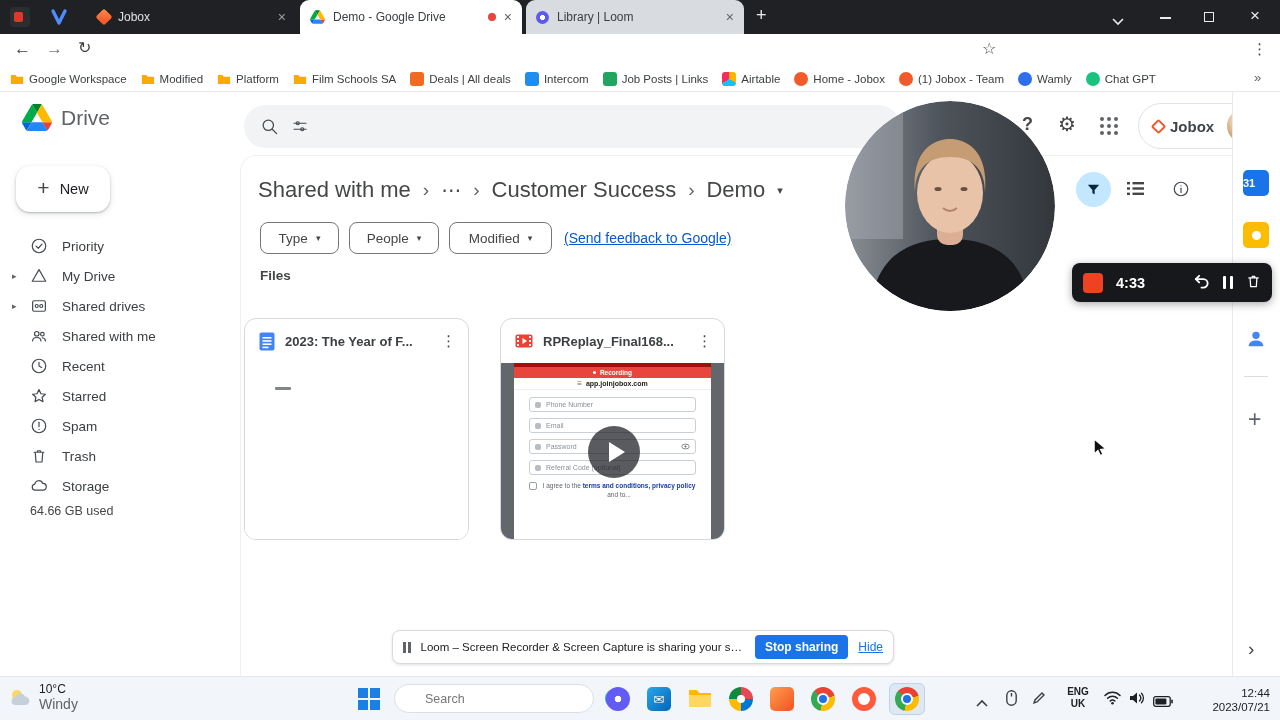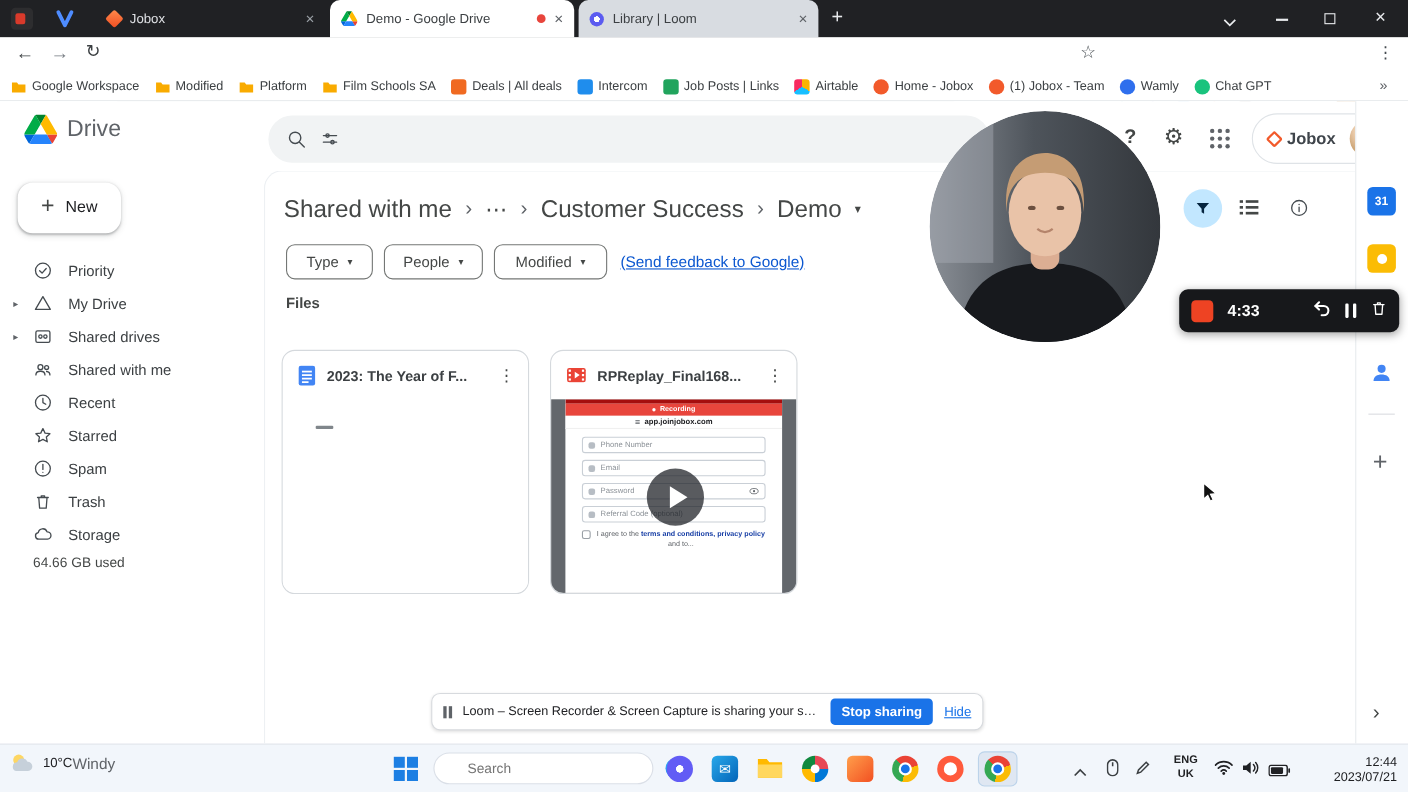--- a/index.html
+++ b/index.html
@@ -383,21 +383,21 @@
       <span class="dn">▾</span>
     </div>
     <div class="chip" style="left:449px;top:130px;width:103px">
       <span>Modified</span>
       <span class="dn">▾</span>
     </div>
     <div class="abs" style="left:564px;top:138px;font-size:14px;color:#0b57d0;text-decoration:underline">(Send feedback to Google)</div>
 
     <div class="abs" style="left:260px;top:176px;font-size:13.5px;font-weight:bold;color:#444746">Files</div>
 
-    <div class="card" style="left:256px;top:226px">
+    <div class="card" style="left:244px;top:226px">
       <div class="card-head">
         <svg width="16" height="19" viewBox="0 0 16 19">
             <rect x="0.5" y="0.5" width="15" height="18" rx="2" fill="#4285f4"></rect>
             <rect x="3.5" y="5" width="9" height="1.6" fill="#fff"></rect>
             <rect x="3.5" y="8.2" width="9" height="1.6" fill="#fff"></rect>
             <rect x="3.5" y="11.4" width="9" height="1.6" fill="#fff"></rect>
             <rect x="3.5" y="14.6" width="6" height="1.6" fill="#fff"></rect>
           </svg>
         <span class="card-title ell">2023: The Year of F...</span>
         <span style="font-size:15px;color:#444746">⋮</span>
@@ -462,21 +462,21 @@
             </div>
           </div>
         </div>
         <div class="abs flex" style="left:87px;top:63px;width:52px;height:52px;border-radius:50%;background:rgba(25,28,33,.72);justify-content:center">
           <span style="width:0;height:0;border-left:16px solid #fff;border-top:10px solid transparent;border-bottom:10px solid transparent;margin-left:5px"></span>
         </div>
       </div>
     </div>
 
     <div class="abs" style="left:1232px;top:0;width:48px;height:584px;background:#fff;border-left:1px solid #e8ebee"></div>
-    <div class="abs flex" style="left:1243px;top:78px;width:26px;height:26px;background:#1a73e8;border-radius:5px;justify-content:center">
+    <div class="abs flex" style="left:1243px;top:78px;width:26px;height:26px;background:#1a73e8;border-radius:5px;justify-content:flex-start">
       <span style="font-size:11px;font-weight:bold;color:#fff">31</span>
     </div>
     <div class="abs flex" style="left:1243px;top:130px;width:26px;height:26px;background:#fbbc04;border-radius:5px;justify-content:center">
       <span style="width:9px;height:9px;border-radius:50%;background:#fff"></span>
     </div>
     <div class="abs" style="left:1245px;top:236px">
       <svg width="22" height="22" viewBox="0 0 24 24">
           <circle cx="12" cy="8" r="4" fill="#4285f4"></circle>
           <path d="M4 20 c0-4.4 3.6-6.4 8-6.4 s8 2 8 6.4 Z" fill="#4285f4"></path>
         </svg>
@@ -543,21 +543,21 @@
         </svg>
     </span>
   </div>
 
   <div class="abs" style="left:0;top:676px;width:1280px;height:44px;background:#f2f6fb;border-top:1px solid #e3e7eb;z-index:60">
     <div class="abs flex" style="left:8px;top:5px;gap:7px">
       <svg width="24" height="24" viewBox="0 0 24 24">
           <circle cx="9" cy="9" r="5" fill="#fdd663"></circle>
           <path d="M7 19 a4 4 0 0 1 .6-7.95 A5 5 0 0 1 17 10.6 a3.4 3.4 0 0 1 .5 8.3 Z" fill="#c6d0da"></path>
         </svg>
-      <span style="display:flex;flex-direction:row;line-height:1.2">
+      <span style="display:flex;flex-direction:column;line-height:1.2">
         <span style="font-size:12px;color:#202124">10°C</span>
         <span style="font-size:14px;color:#5f6368">Windy</span>
       </span>
     </div>
 
     <div class="abs" style="left:358px;top:687px;top:11px;width:22px;height:22px;display:grid;grid-template-columns:10px 10px;grid-gap:2px">
       <span style="background:#1d7fe3;width:10px;height:10px"></span>
         <span style="background:#1d7fe3;width:10px;height:10px"></span>
       <span style="background:#1d7fe3;width:10px;height:10px"></span>
         <span style="background:#1d7fe3;width:10px;height:10px"></span>

